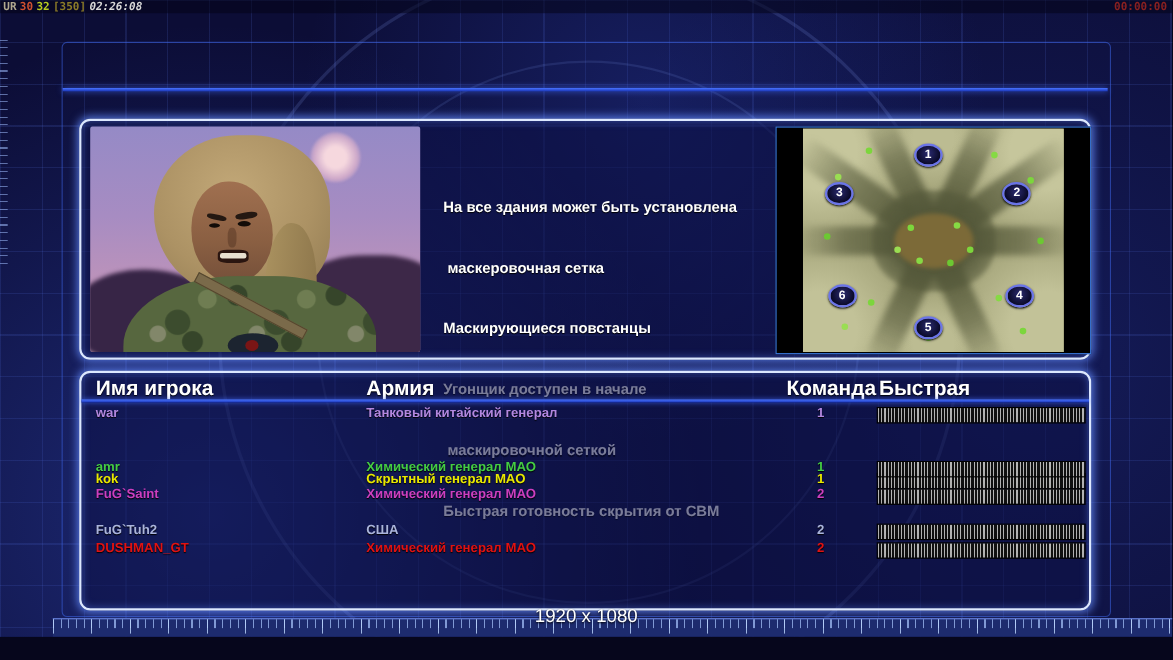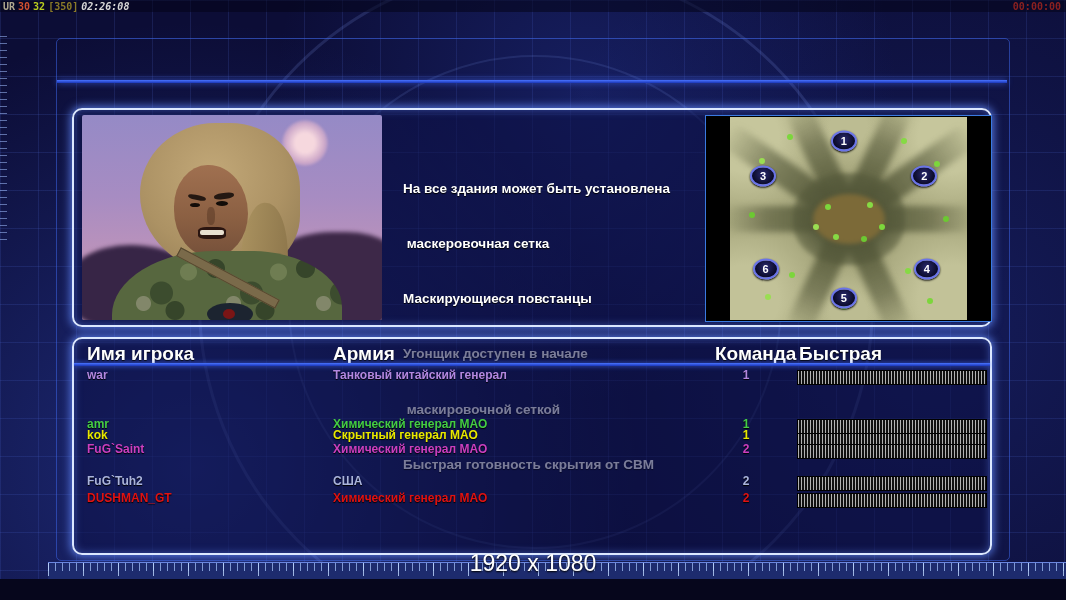--- a/index.html
+++ b/index.html
@@ -27,21 +27,21 @@
   .match-timer{right:5px;top:1px;font-family:"DejaVu Sans Mono",monospace;font-size:10px;font-weight:bold;color:#8a2020;}
   
   .left-ruler{left:0;top:36px;width:7px;height:210px;
     background:repeating-linear-gradient(180deg, rgba(160,190,255,.55) 0 1px, transparent 1px 7px);}
   .bottom-ruler{left:48px;top:562px;width:1018px;height:16px;background:#1d2b6e;border-top:1px solid #6a86e0;}
   .bottom-ruler::before{content:"";position:absolute;left:0;top:0;width:100%;height:8px;
     background:repeating-linear-gradient(90deg, rgba(170,200,255,.7) 0 1px, transparent 1px 7px);}
   .bottom-ruler::after{content:"";position:absolute;left:0;top:0;width:100%;height:13px;
     background:repeating-linear-gradient(90deg, rgba(190,215,255,.8) 0 1px, transparent 1px 35px);}
   .dark-bottom{left:0;top:579px;width:1066px;height:21px;background:#06061c;}
-  .resolution-label{left:0;top:550px;width:1066px;text-align:center;font-size:23px;color:#ffffff;
+  .resolution-label{left:0;top:550px;width:1066px;text-align:center;font-size:17px;color:#ffffff;
     text-shadow:0 1px 2px #000;z-index:9;}
   
   .main-frame{left:56px;top:38px;width:952px;height:521px;border:1px solid rgba(60,100,230,.55);border-radius:5px;}
   .screen-title{left:75px;top:46px;font-size:27px;color:#ffffff;letter-spacing:.5px;text-shadow:0 1px 2px #000;}
   .title-underline{left:57px;top:80px;width:950px;height:3px;
     background:linear-gradient(180deg,#4a74ff,#1a36b8);box-shadow:0 0 6px rgba(70,110,255,.8);}
   
   .glow-panel{border:2px solid #dce8ff;border-radius:10px;background:rgba(12,16,70,.55);
     box-shadow:0 0 8px 2px rgba(100,140,255,.75), inset 0 0 8px rgba(100,140,255,.45);}
   .info-panel{left:72px;top:108px;width:916px;height:215px;}

